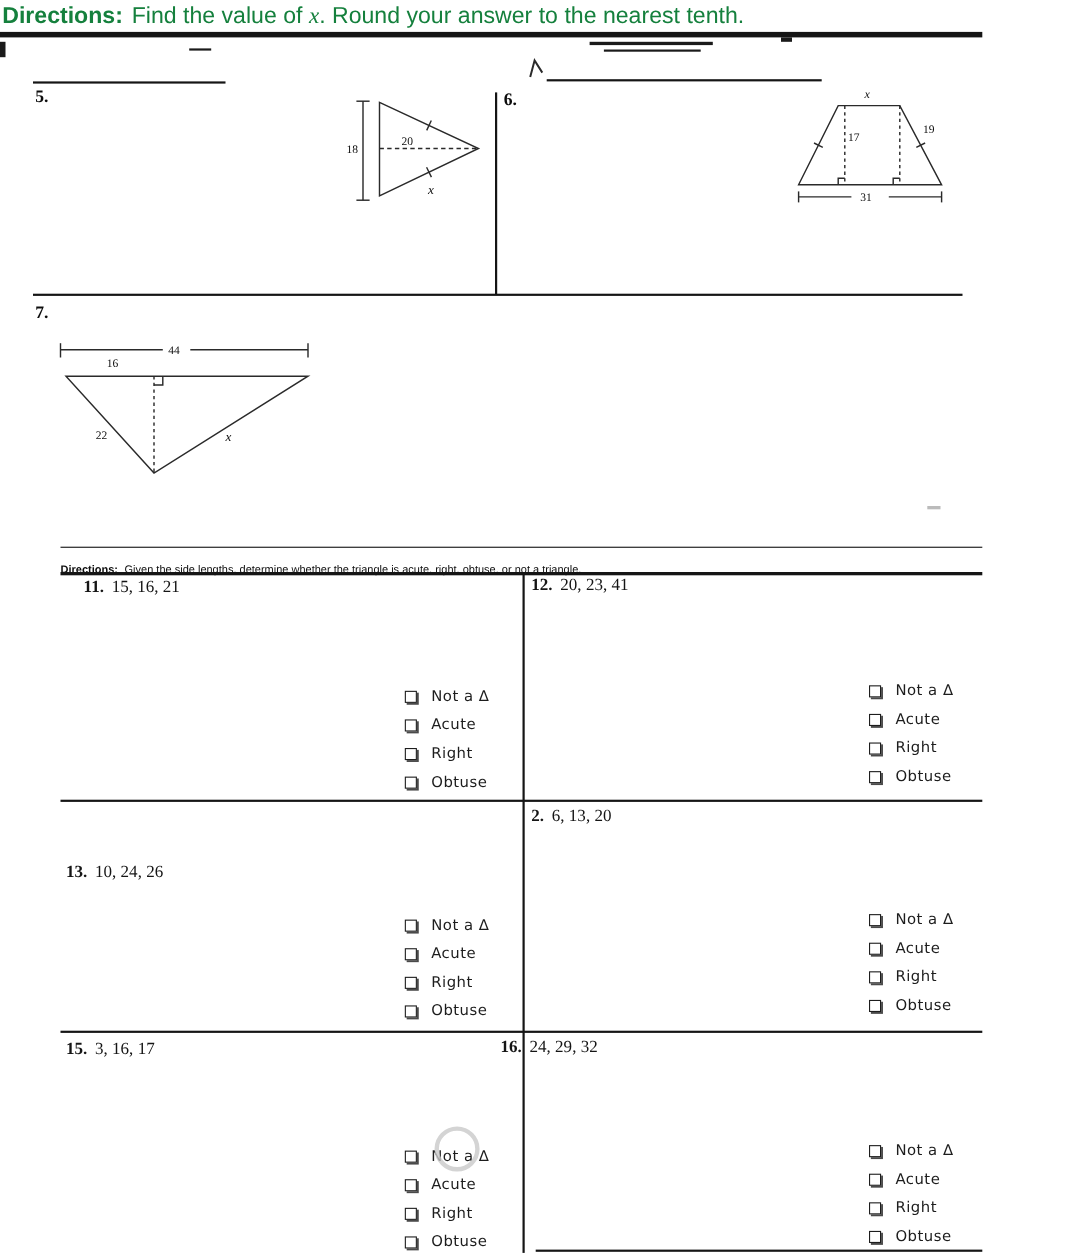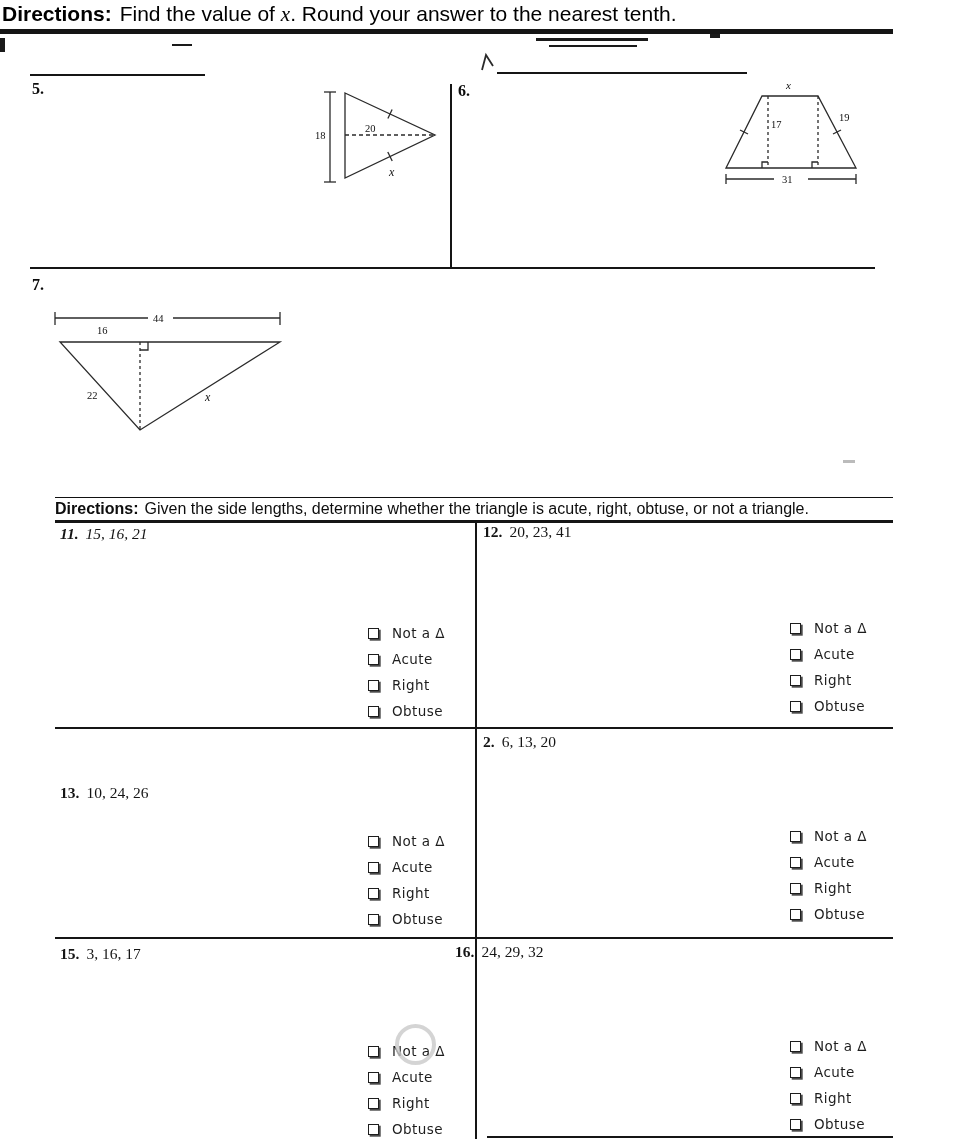--- a/index.html
+++ b/index.html
@@ -1,27 +1,27 @@
 <!DOCTYPE html>
 <html><head>
 <meta charset="utf-8">
 <style>
   html,body{margin:0;padding:0;background:#fff;}
   .page{position:relative;width:972px;height:1145px;background:#ffffff;overflow:hidden;
         font-family:"Liberation Sans",sans-serif;color:#111;}
   .hline{position:absolute;background:#151515;}
   .vline{position:absolute;background:#151515;}
-  .hdr{position:absolute;left:2px;top:2px;font-size:21px;white-space:nowrap;color:#000000;}
+  .hdr{position:absolute;left:2px;top:2px;font-size:21px;white-space:nowrap;color:#15803d;}
   .hdr b{font-weight:700;margin-right:8px;}
   .hdr i{font-family:"Liberation Serif",serif;font-style:italic;}
   .qnum{position:absolute;font-family:"Liberation Serif",serif;font-weight:700;font-size:16px;color:#0c0c0c;}
   .q{position:absolute;font-family:"Liberation Serif",serif;font-size:15.5px;color:#151515;white-space:nowrap;}
   .q b{font-weight:700;margin-right:7px;}
   .dir2{position:absolute;left:55px;top:497px;width:838px;border-top:1.5px solid #111;
-        padding-top:2px;font-size:16px;white-space:nowrap;color:#0d0d0d;}
+        padding-top:15px;font-size:10px;white-space:nowrap;color:#0d0d0d;}
   .dir2 b{font-weight:700;margin-right:6px;}
   .opts{position:absolute;text-align:right;}
   .opt{display:flex;align-items:center;height:26px;}
   .cbx{width:9px;height:9px;border:1.6px solid #1d1d1d;box-shadow:1.7px 1.7px 0 #4a4a4a;
        margin-right:13px;background:#fff;flex:0 0 auto;}
   .lbl{font-family:"DejaVu Sans",sans-serif;font-size:13.5px;letter-spacing:.45px;color:#1d1d1d;}
   svg{position:absolute;overflow:visible;}
   svg line,svg polygon,svg polyline{stroke:#2a2a2a;stroke-width:1.3;fill:none;}
   svg text{font-family:"Liberation Serif",serif;font-size:10.5px;fill:#101010;}
   svg text.it{font-style:italic;font-size:12px;}
@@ -106,21 +106,21 @@
   <div class="dir2">
     <b>Directions:</b><span>Given the side lengths, determine whether the triangle is acute, right, obtuse, or not a triangle.</span>
   </div>
   <div class="hline" style="left:55px;top:520px;width:838px;height:2.6px;"></div>
 
   <div class="vline" style="left:475px;top:522px;width:1.6px;height:617px;"></div>
   <div class="hline" style="left:55px;top:727px;width:838px;height:2.4px;"></div>
   <div class="hline" style="left:55px;top:937px;width:838px;height:2.4px;"></div>
   <div class="hline" style="left:487px;top:1136px;width:406px;height:2px;"></div>
 
-  <div class="q" style="left:60px;top:525px;font-style:italic;">
+  <div class="q" style="left:76px;top:525px;">
     <b>11.</b><span>15, 16, 21</span>
   </div>
   <div class="opts" style="left:368px;top:620px;">
     <div class="opt">
         <span class="cbx"></span>
         <span class="lbl">Not a Δ</span>
       </div>
     <div class="opt">
         <span class="cbx"></span>
         <span class="lbl">Acute</span>

